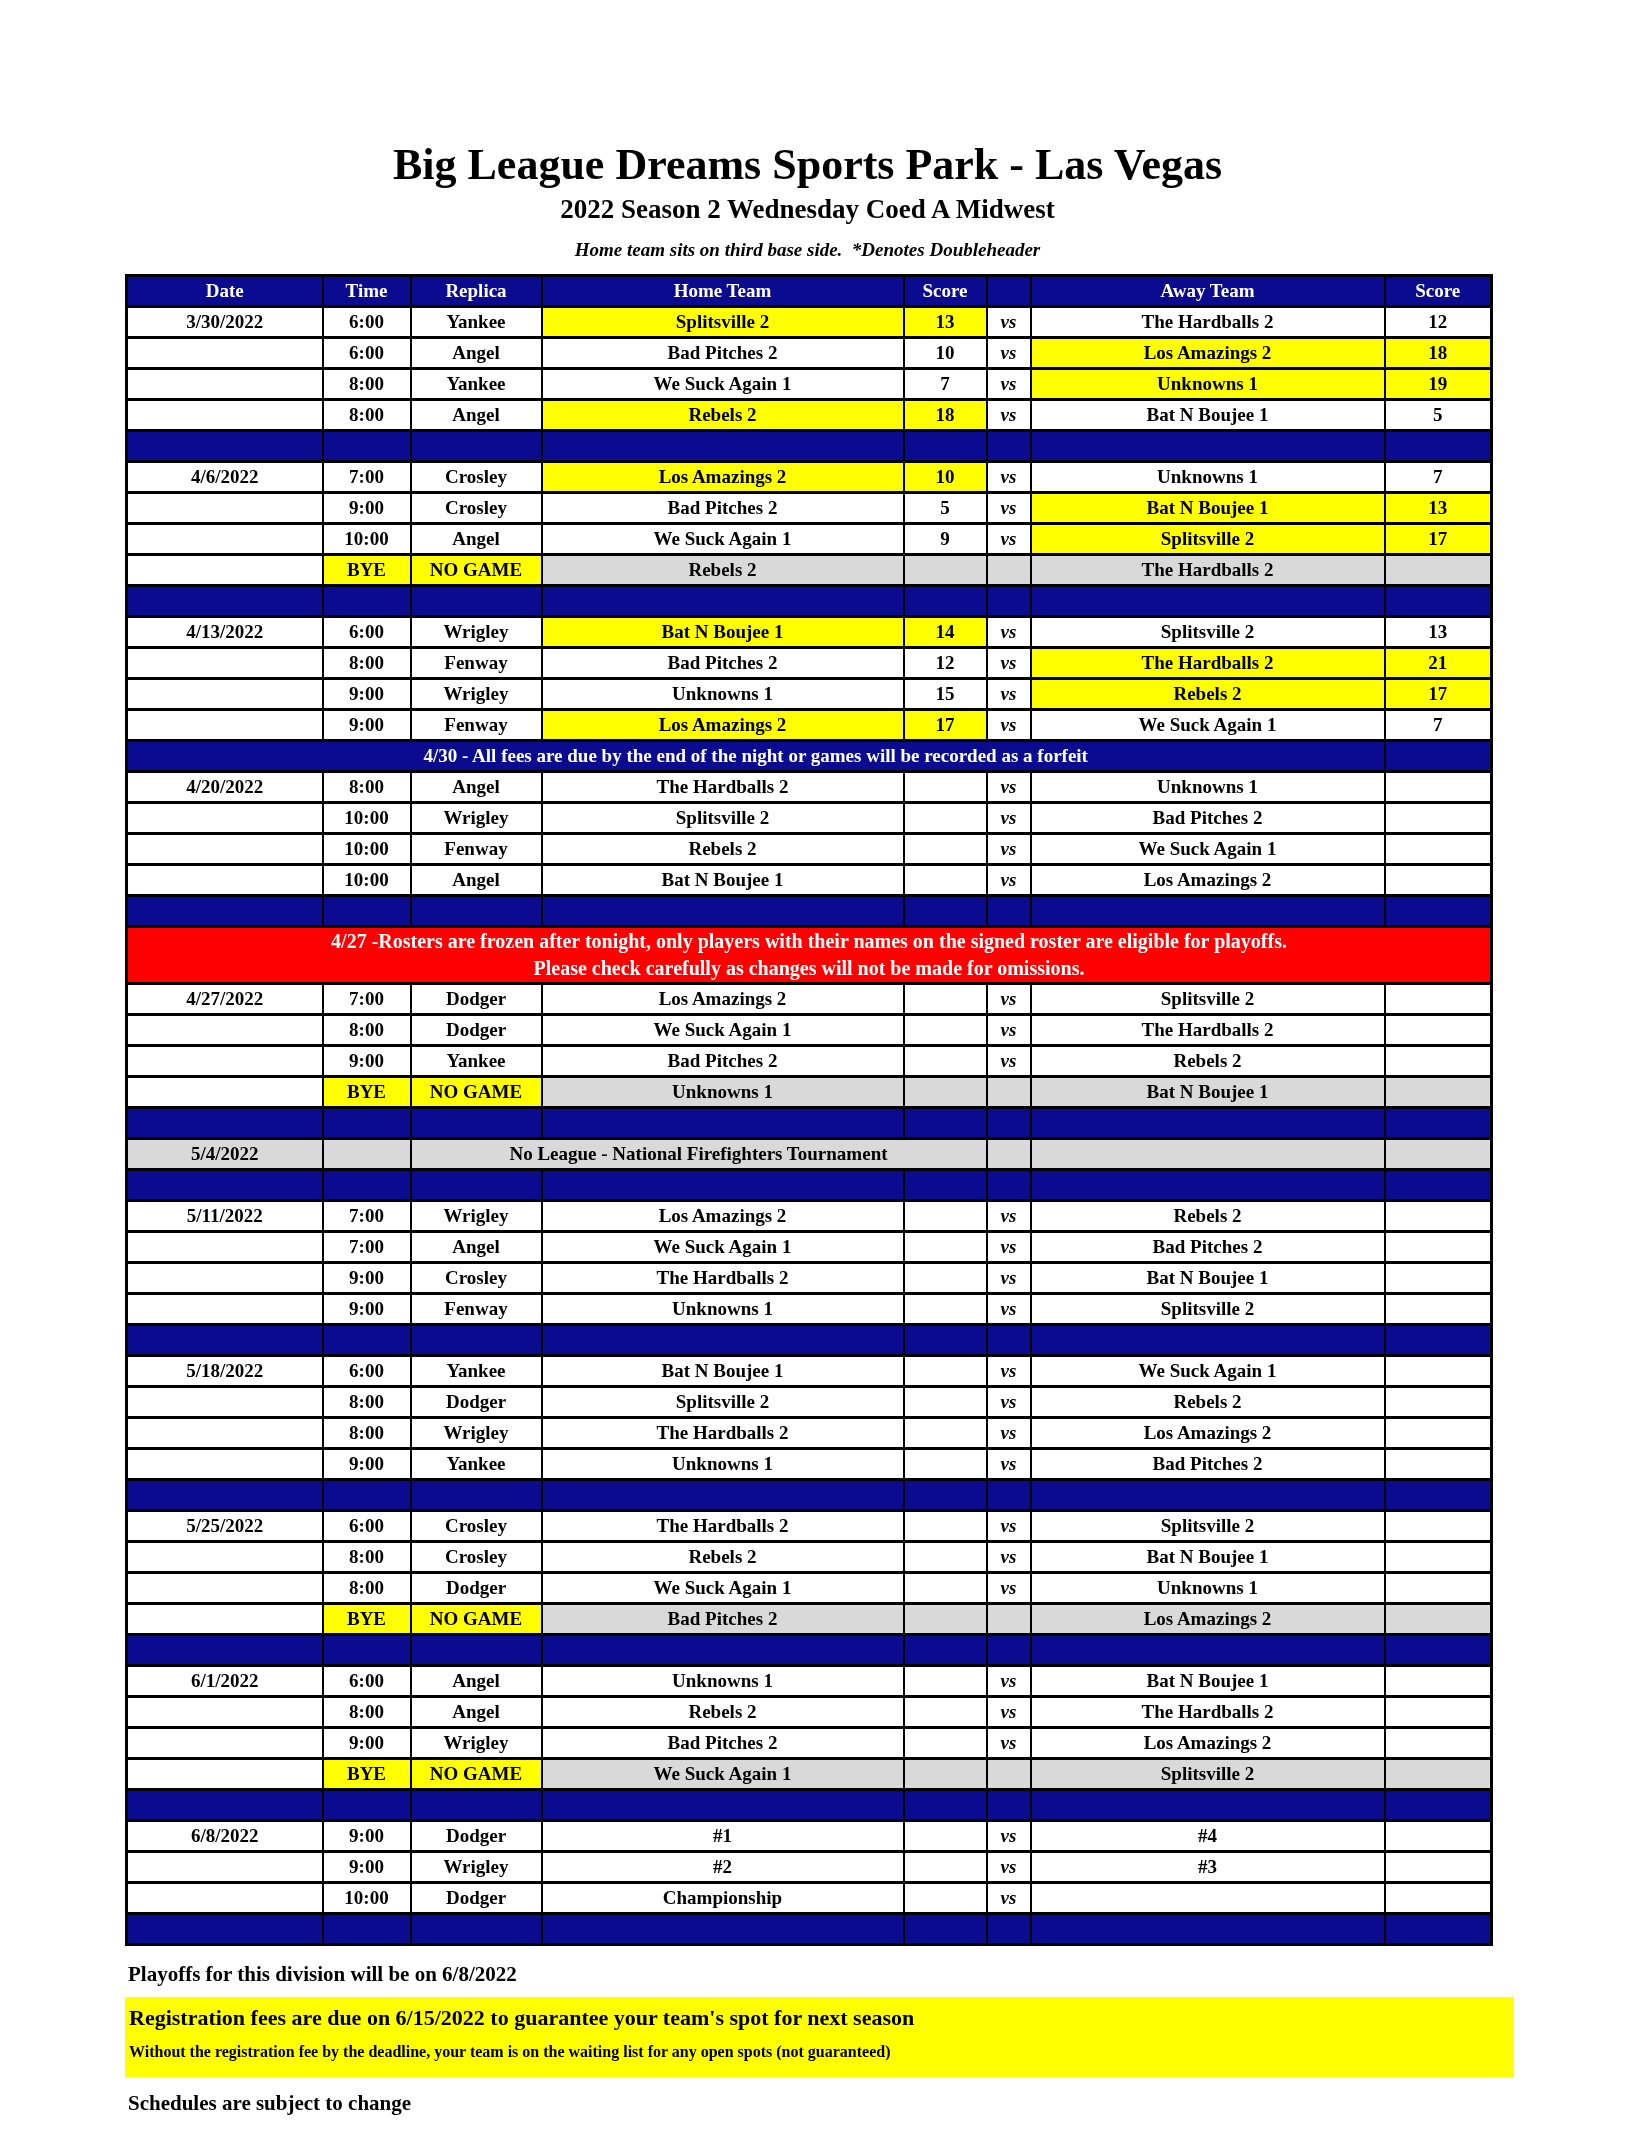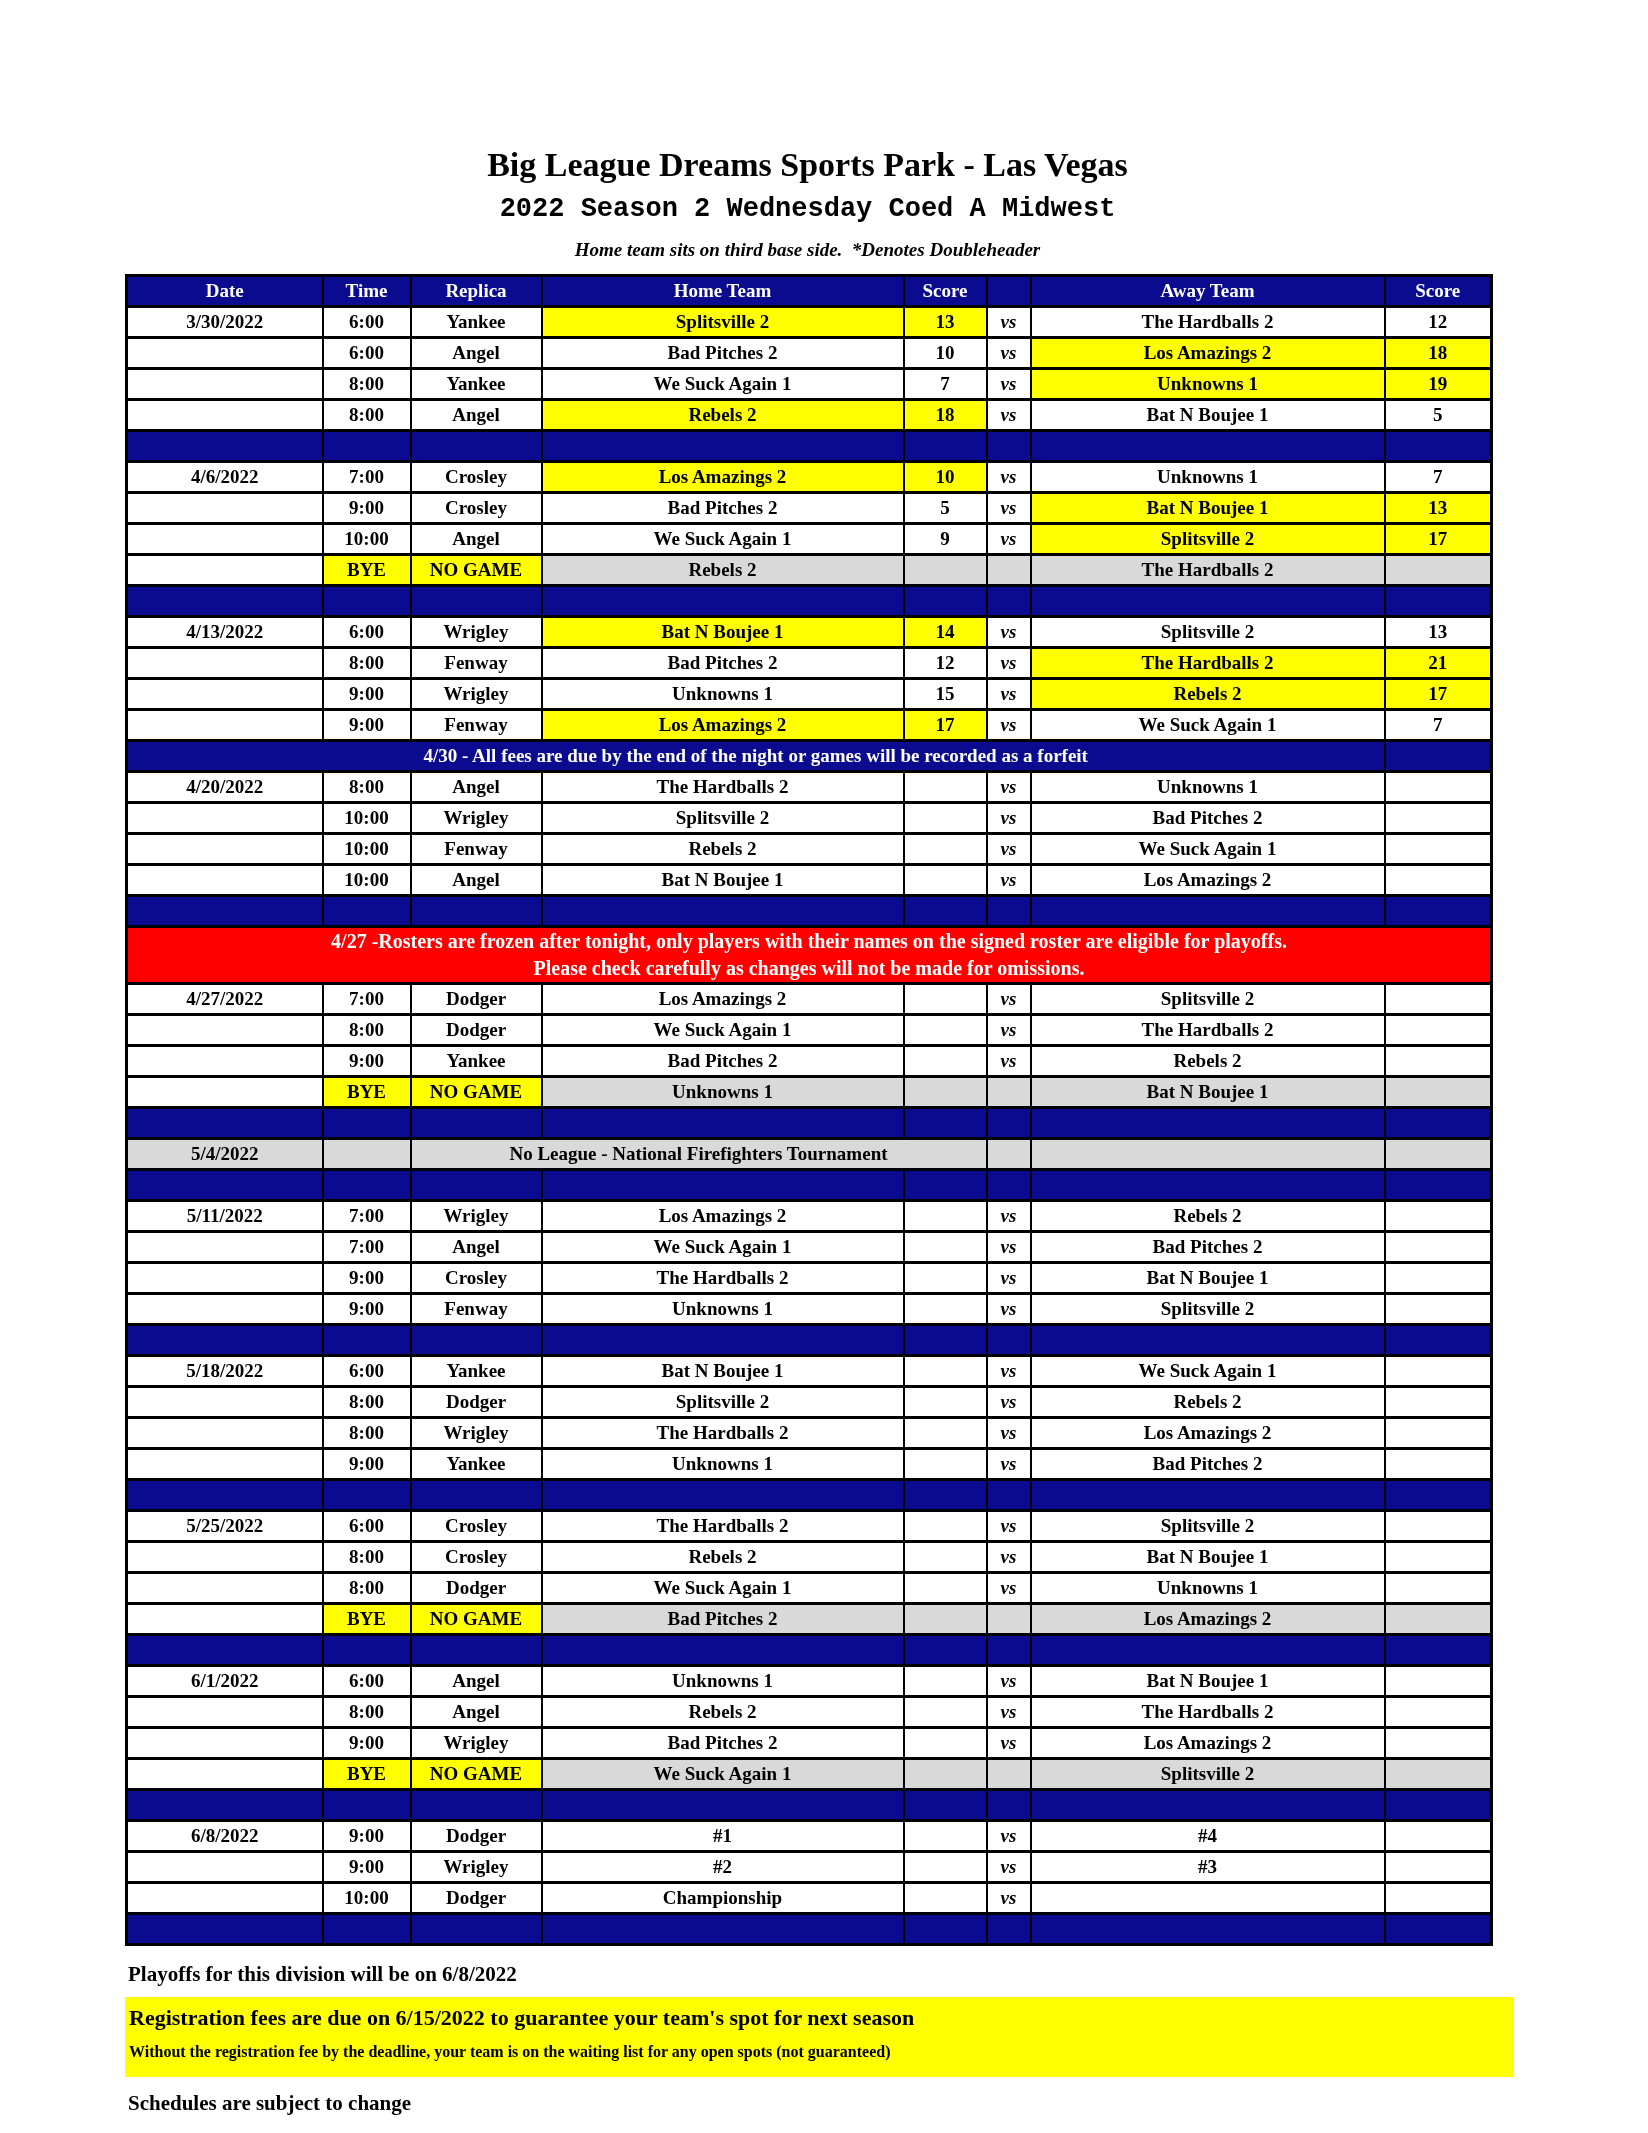--- a/index.html
+++ b/index.html
@@ -1,21 +1,21 @@
 <!DOCTYPE html>
 <html style="--navy: #0b0b8f; --yellow: #ffff00; --gray: #d9d9d9; --red: #ff0000; --winner_highlight: #ffff00;"><head>
 <meta charset="utf-8">
 <style>
   html,body{margin:0;padding:0;background:#ffffff;}
   body{width:1648px;height:2133px;position:relative;overflow:hidden;
        font-family:"Liberation Serif","DejaVu Serif",serif;font-weight:bold;color:#000;}
   .sheet{position:absolute;top:0;left:0;width:1648px;height:2133px;}
   .hdr{width:1365px;margin:146px 0 0 125px;text-align:center;}
-  .title{font-size:34px;line-height:38px;margin:0;}
-  .subtitle{font-size:27px;line-height:30px;margin:10px 0 0 0;font-family:Liberation Mono, monospace;}
+  .title{font-size:44px;line-height:38px;margin:0;}
+  .subtitle{font-size:27px;line-height:30px;margin:10px 0 0 0;}
   .note{font-size:19px;line-height:21px;font-style:italic;margin:15px 0 0 0;white-space:pre-wrap;text-align:center;}
 
   table.sched{margin:14px 0 0 125px;width:1365px;border-collapse:collapse;table-layout:fixed;
               border:3px solid #000;}
   table.sched td, table.sched th{
       border:3px solid #000;border-left-width:2px;border-right-width:2px;
       height:28px;padding:0 2px;font-weight:bold;font-size:19px;text-align:center;
       vertical-align:middle;overflow:hidden;white-space:nowrap;line-height:1.05;}
   th{background:var(--navy,#0b0b8f);color:#fff;font-size:20px;}
   td.navy{background:var(--navy,#0b0b8f);}

